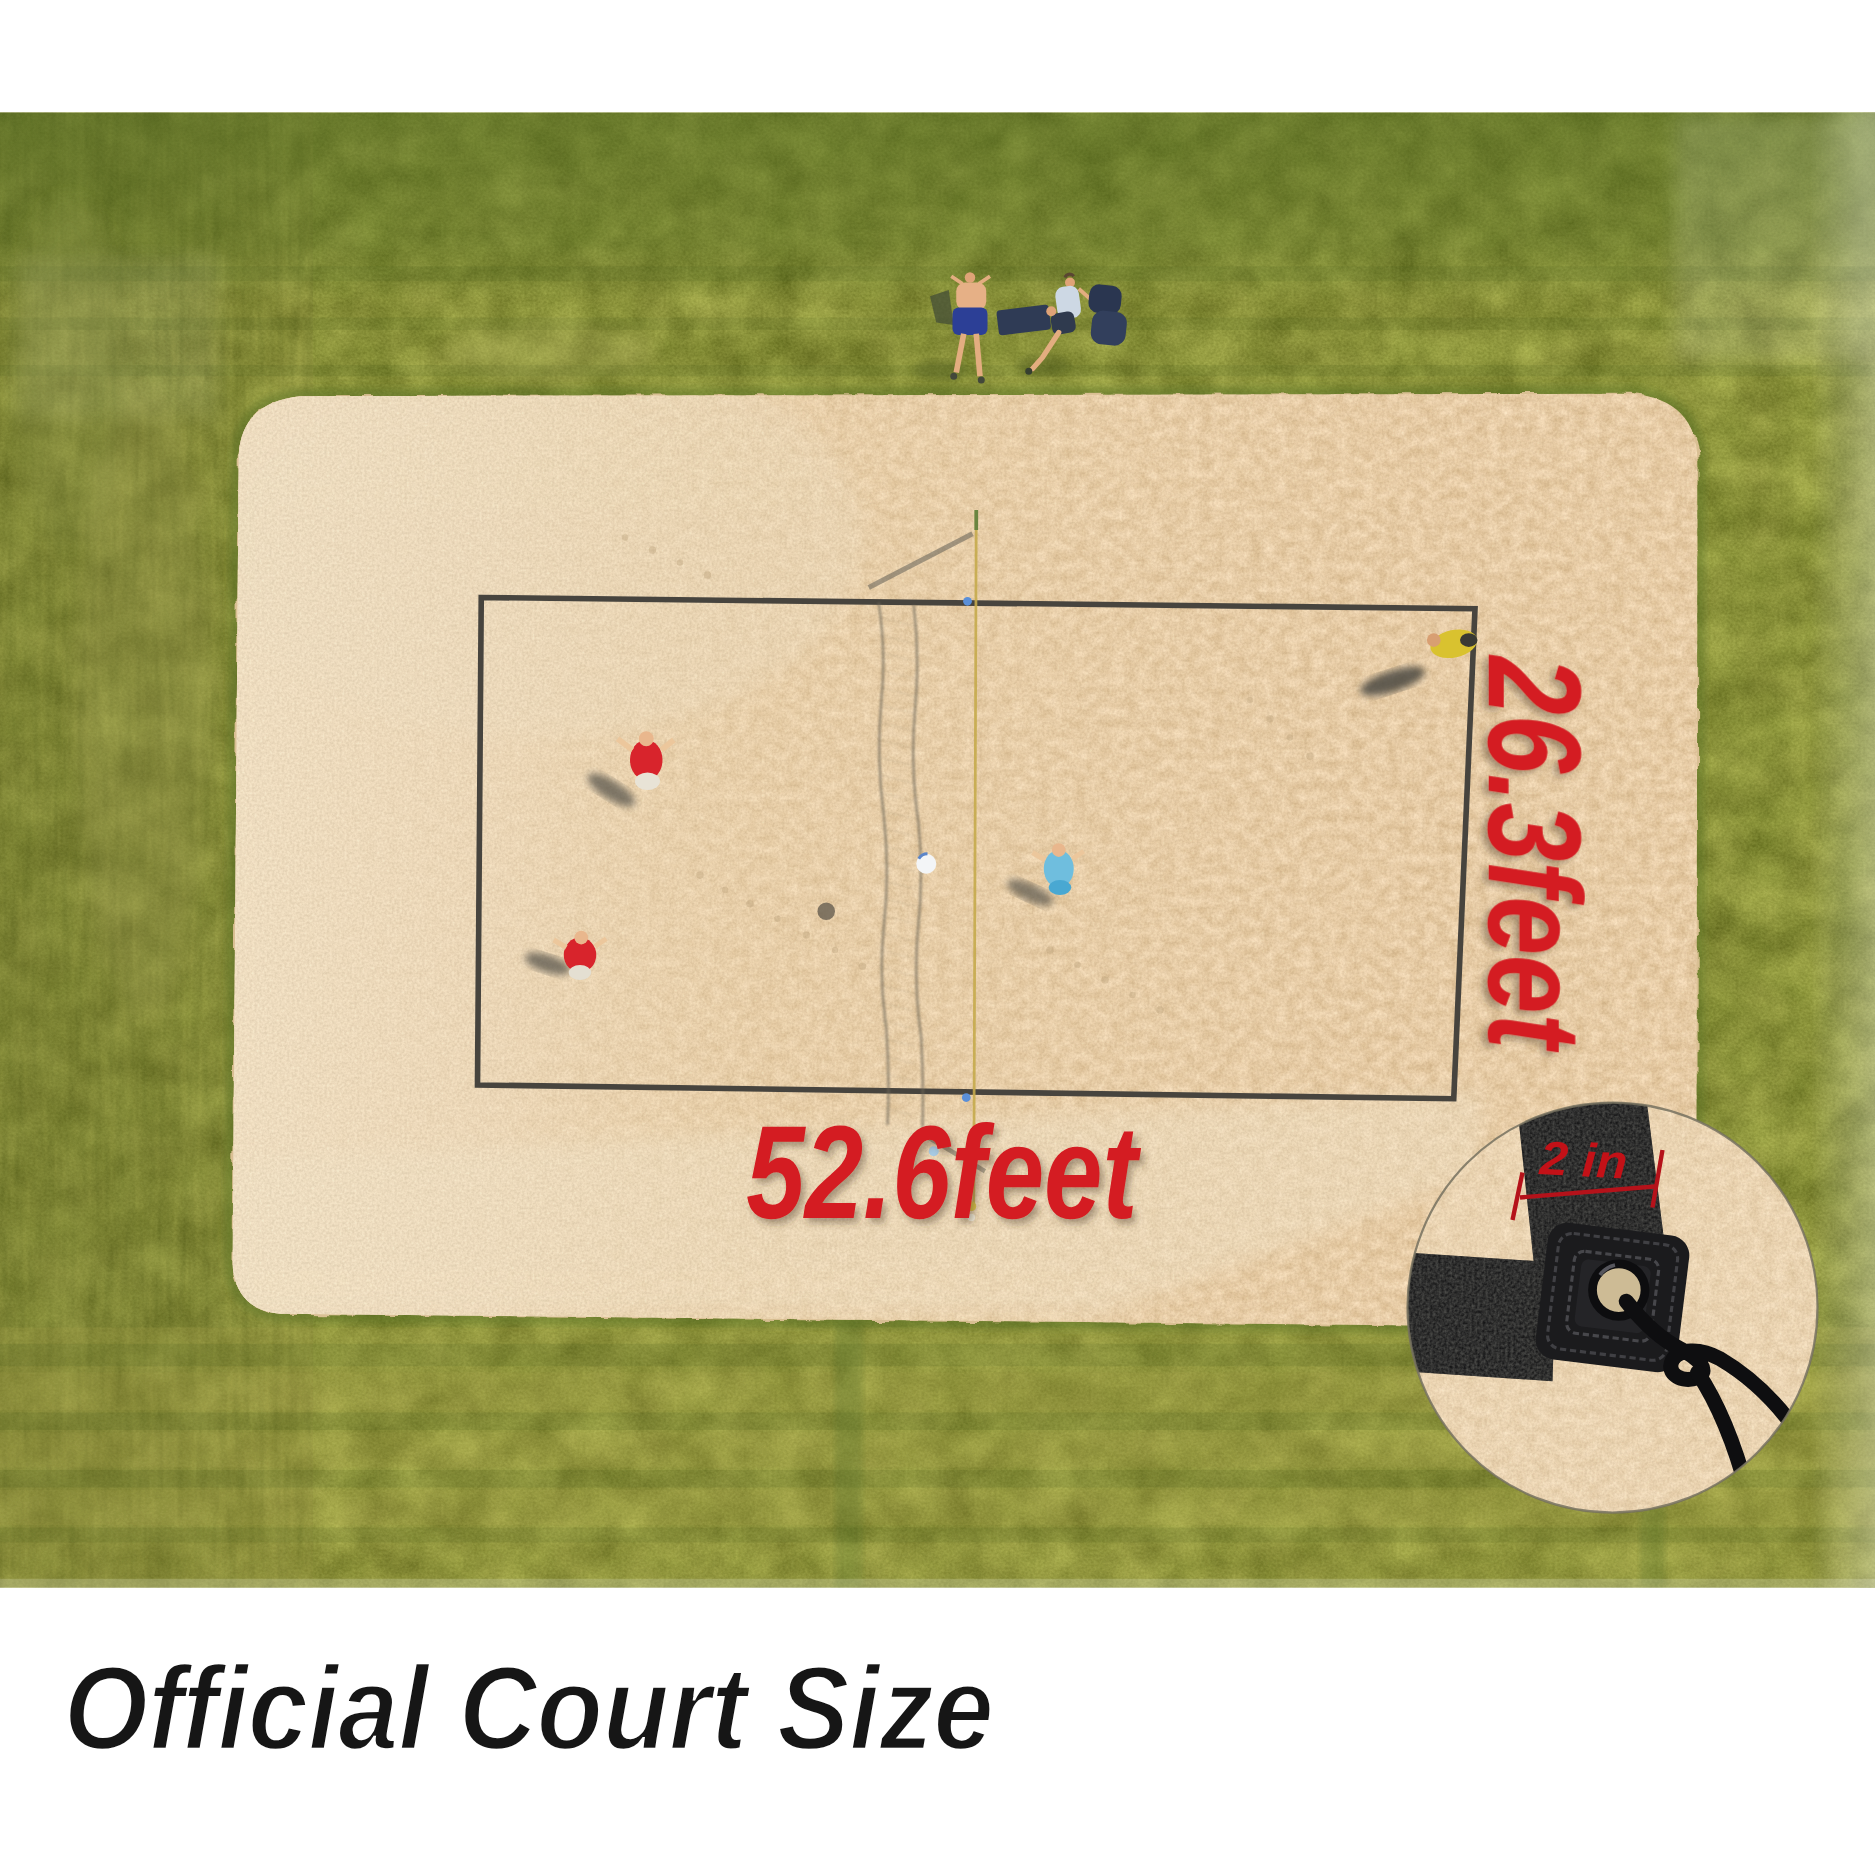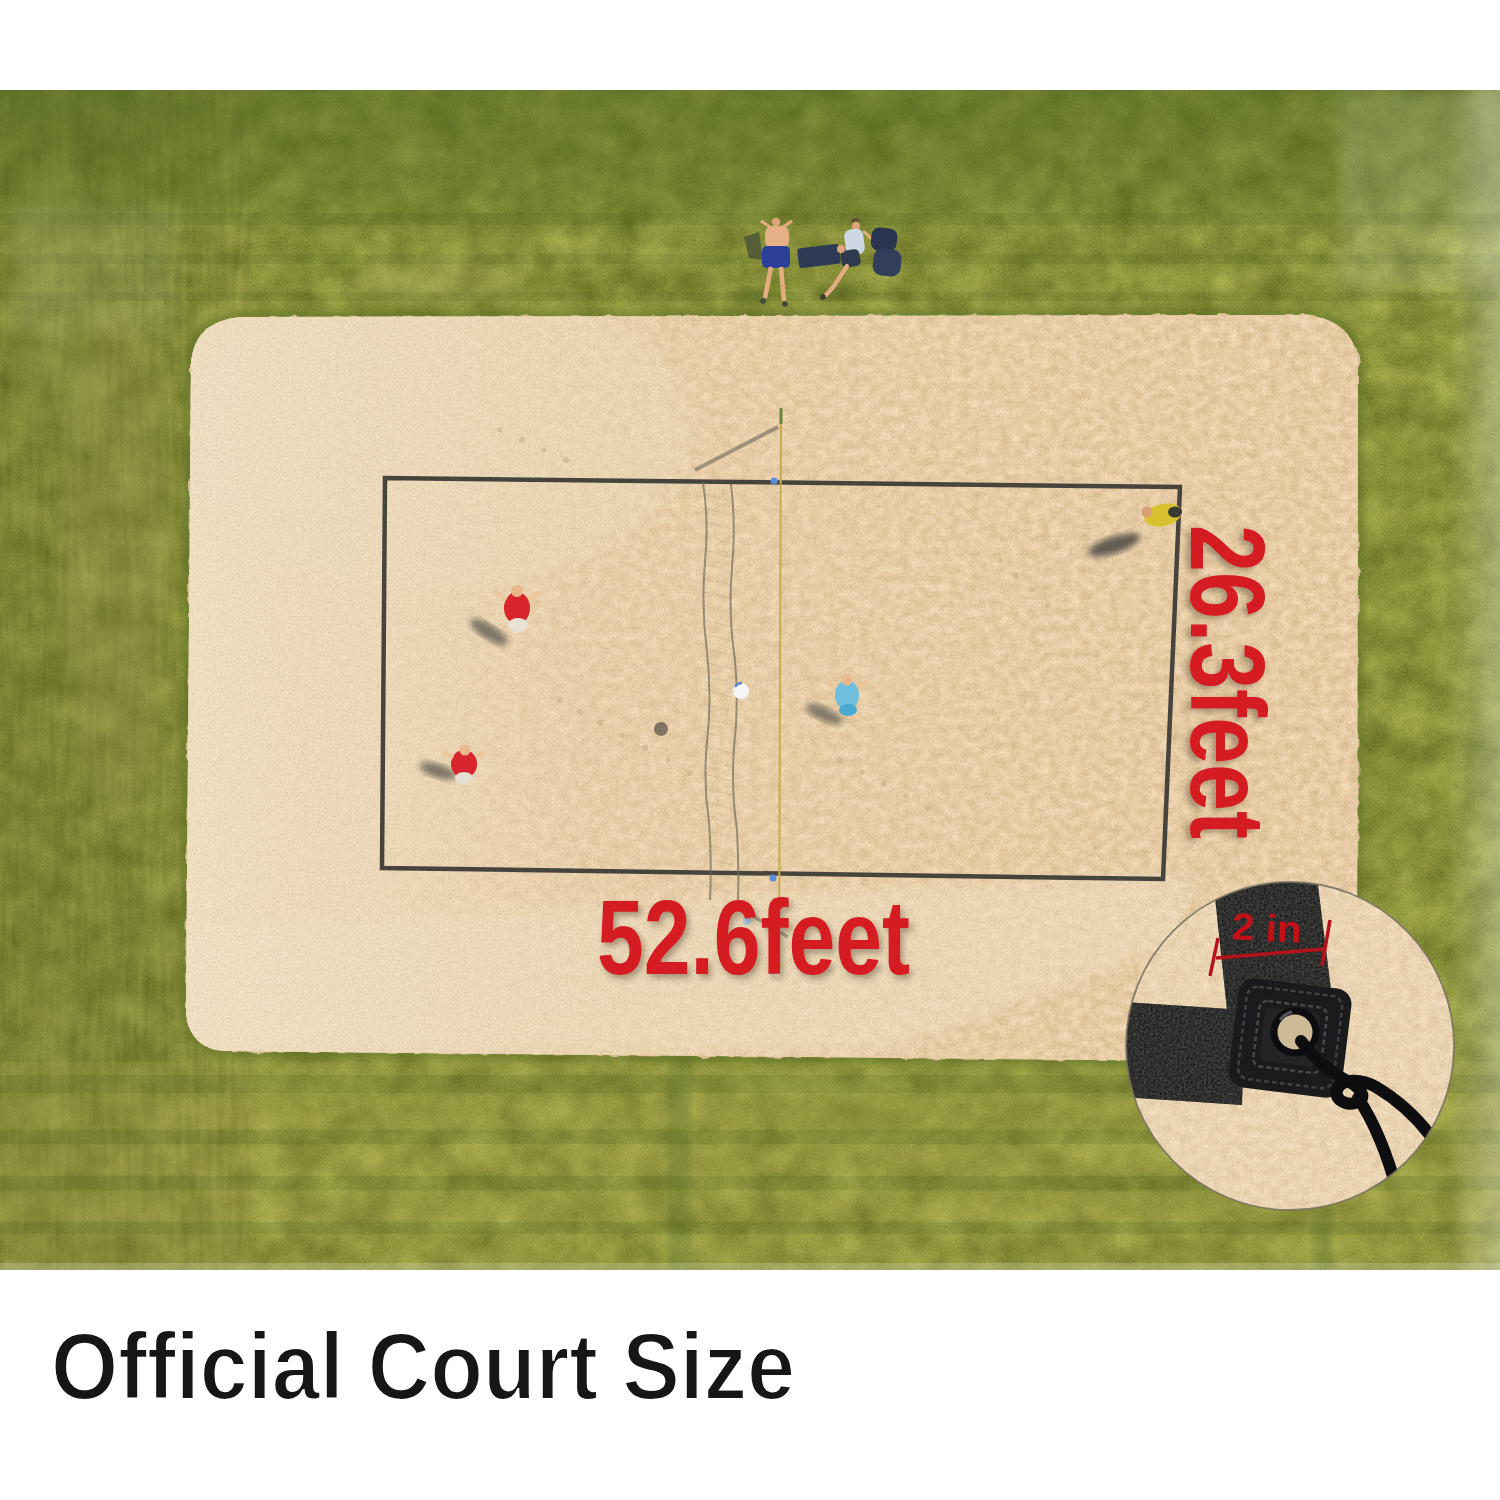--- a/index.html
+++ b/index.html
@@ -1,17 +1,17 @@
 <!DOCTYPE html>
 <html><head>
 <meta charset="utf-8">
 <style>
   html,body{margin:0;padding:0;background:#ffffff;}
   #page{position:relative;width:1500px;height:1500px;background:#7dd3fc;overflow:hidden;
-        font-family:"Liberation Sans", sans-serif;}
+        font-family:"Liberation Sans", sans-serif;font-style:italic;}
   svg{display:block;}
 </style>
 </head>
 <body>
 <div id="page">
 <svg width="1500" height="1500" viewBox="0 0 1500 1500" xmlns="http://www.w3.org/2000/svg">
 <defs>
 
   <filter id="gBig" x="0%" y="0%" width="100%" height="100%" color-interpolation-filters="sRGB">
     <feTurbulence type="fractalNoise" baseFrequency="0.028 0.03" numOctaves="3" seed="11" result="n"></feTurbulence>

